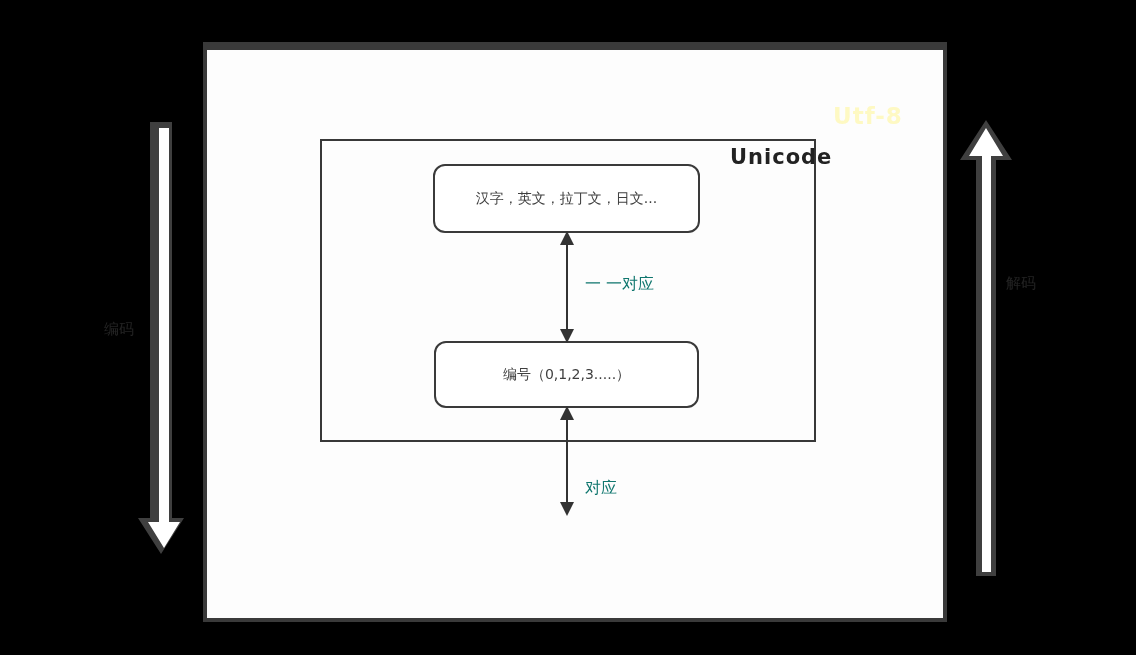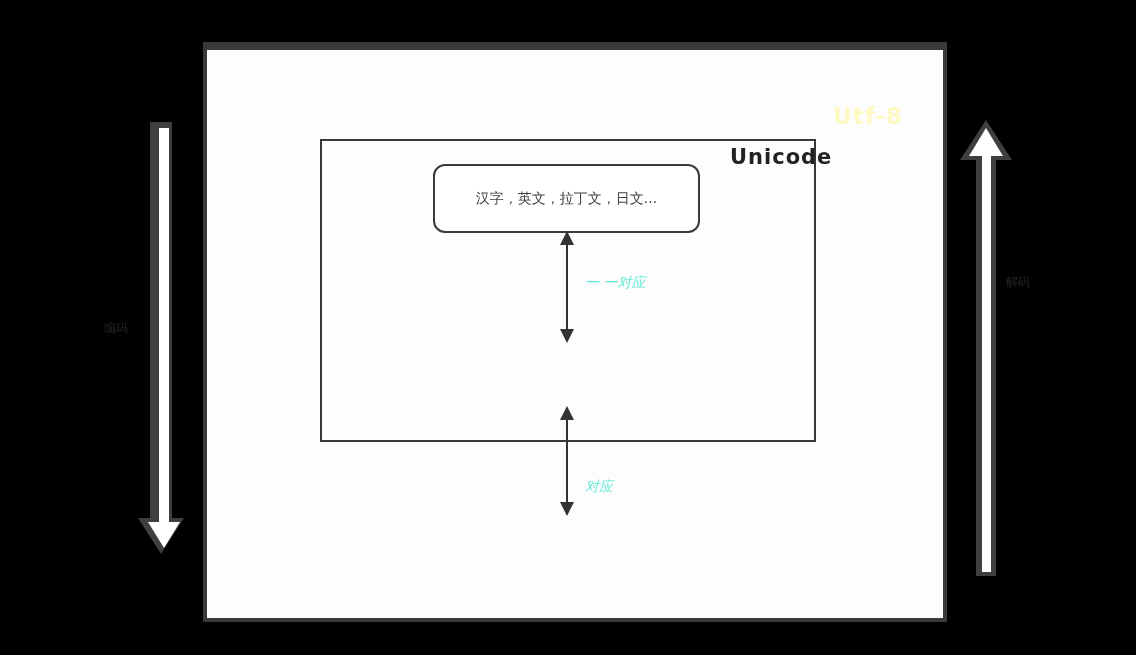--- a/index.html
+++ b/index.html
@@ -27,47 +27,48 @@
   .node{
     position:absolute;background:#fff;border:2px solid #3a3a3a;border-radius:12px;
     display:flex;align-items:center;justify-content:center;
     font-size:14px;color:#3f3f3f;text-align:center;
   }
   .node-characters{left:433px;top:164px;width:263px;height:65px;}
   .node-numbers{left:434px;top:341px;width:261px;height:63px;}
   .node-binary{left:416px;top:514px;width:297px;height:82px;}
   .connector{position:absolute;}
   .conn-label{
-    position:absolute;font-size:14px;color:#5eead4;white-space:nowrap;font-style:italic;
+    position:absolute;font-size:16px;color:#0f766e;white-space:nowrap;
   }
   .label-one-to-one{left:585px;top:274px;}
   .label-correspond{left:585px;top:478px;}
   .block-arrow{position:absolute;}
   .arrow-left{left:136px;top:120px;}
   .arrow-right{left:960px;top:120px;}
   .faint-label{
-    position:absolute;font-size:12px;color:#232323;white-space:nowrap;
+    position:absolute;font-size:15px;color:#232323;white-space:nowrap;
   }
   .faint-left{left:104px;top:320px;}
   .faint-right{left:1006px;top:274px;}
 </style>
 </head>
 <body>
 
 <div class="stage">
 
   <div class="panel"></div>
 
   <div class="utf8-title">Utf-8</div>
 
   <div class="unicode-box"></div>
   <div class="unicode-title">Unicode</div>
 
   <div class="node node-characters">汉字，英文，拉丁文，日文...</div>
 
+  <div class="node node-numbers">编号（0,1,2,3.....）</div>
 
 
   <svg class="connector" style="left:555px;top:231px;" width="24" height="112">
     <line x1="12" y1="10" x2="12" y2="102" stroke="#333" stroke-width="2"></line>
     <polygon points="12,0 5,14 19,14" fill="#333"></polygon>
     <polygon points="12,112 5,98 19,98" fill="#333"></polygon>
   </svg>
   <div class="conn-label label-one-to-one">一 一对应</div>
 
   <svg class="connector" style="left:555px;top:406px;" width="24" height="110">

